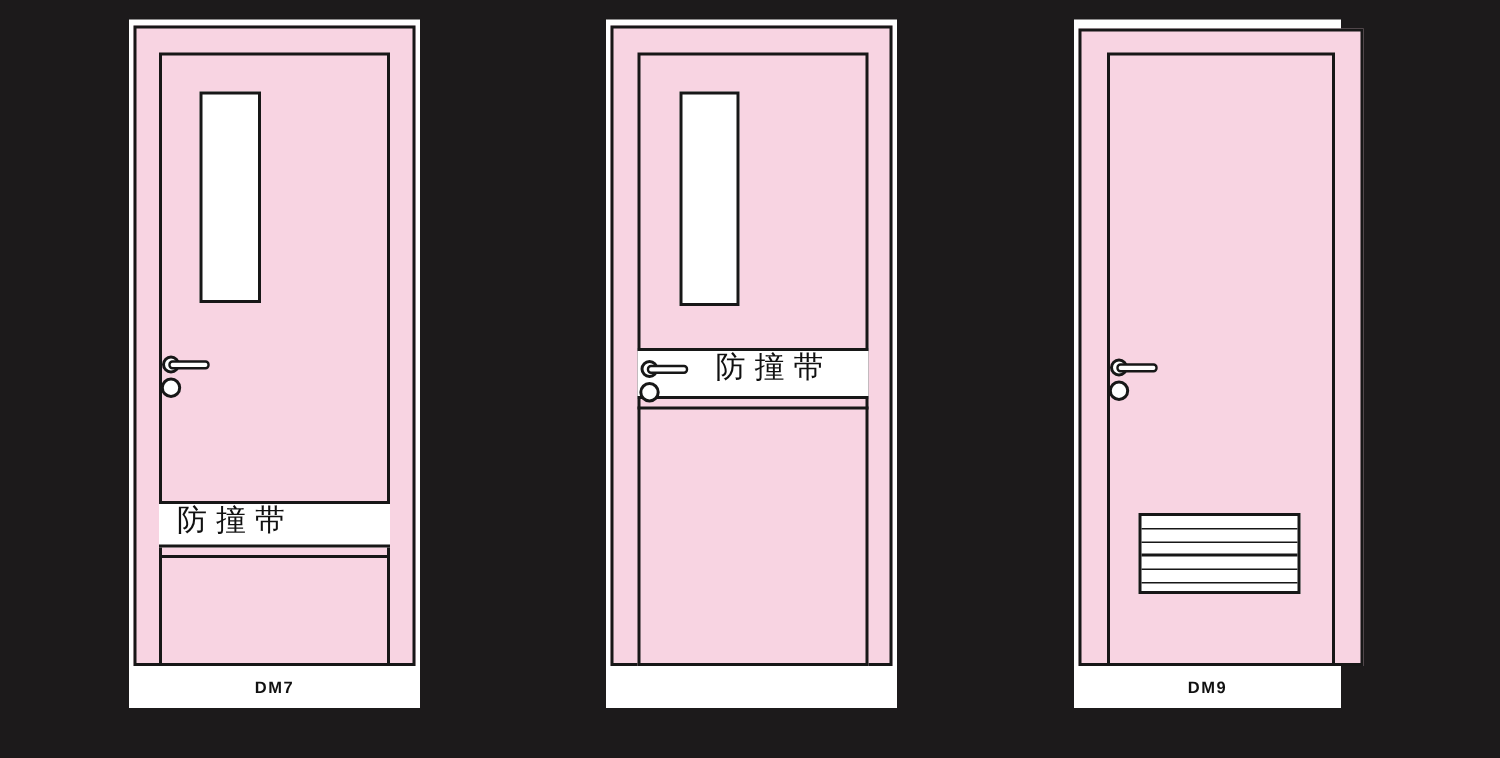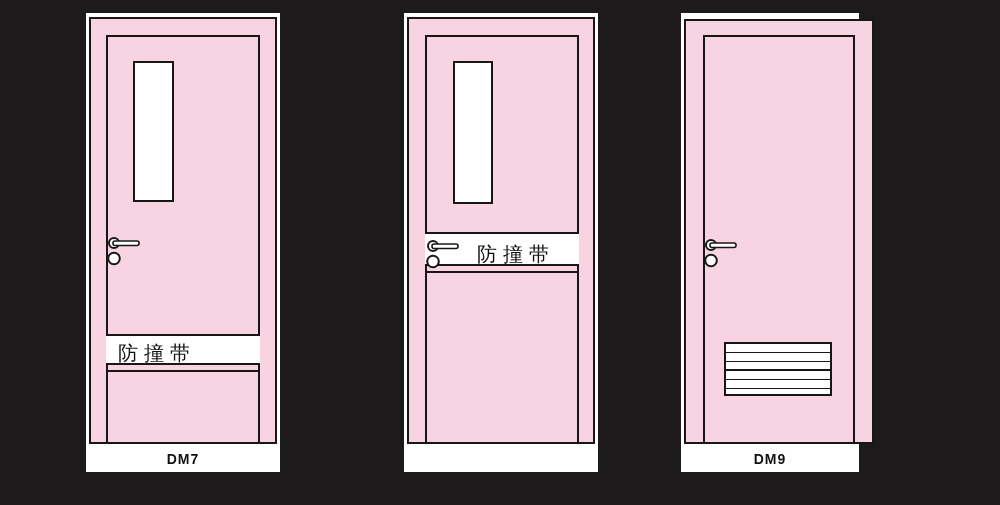--- a/index.html
+++ b/index.html
@@ -23,39 +23,39 @@
     position:absolute;background:var(--pink);
     border:2px solid var(--line);box-sizing:border-box;
   }
   .door-window{
     position:absolute;background:var(--panel);
     border:2px solid var(--line);box-sizing:border-box;
   }
   .band{
     position:absolute;background:var(--panel);
     border-top:2px solid var(--line);border-bottom:2px solid var(--line);
-    box-sizing:border-box;display:flex;align-items:flex-end;
+    box-sizing:border-box;display:flex;align-items:flex-start;
     font-family:"DejaVu Serif","Liberation Serif",serif;
     font-size:20px;color:var(--text);letter-spacing:6px;line-height:1;
   }
   .band.align-left{justify-content:flex-start;padding-left:12px;}
   .band.align-center{justify-content:center;padding-left:28px;}
   .band-underline{
     position:absolute;height:2px;background:var(--line);
   }
   .handle-svg{position:absolute;overflow:visible;}
   .louver{
     position:absolute;background:var(--panel);
     border:2px solid var(--line);box-sizing:border-box;
   }
   .louver-line{position:absolute;left:0;right:0;background:var(--line);}
   .door-label{
     position:absolute;left:0;right:0;bottom:0;height:27px;
     display:flex;align-items:center;justify-content:center;
-    font-weight:bold;font-size:14px;color:var(--text);letter-spacing:1px;
+    font-weight:bold;font-size:11px;color:var(--text);letter-spacing:1px;
   }
 </style>
 </head>
 <body>
 
 <div id="canvas">
 
   <div class="door-unit" style="left:86px;width:194px;">
     <div class="door-frame" style="left:3px;top:4px;width:188px;height:427px;"></div>
     <div class="door-leaf" style="left:20px;top:22px;width:154px;height:409px;"></div>
@@ -80,21 +80,21 @@
       <span>防撞带</span>
     </div>
     <div class="band-underline" style="left:21px;top:258px;width:154px;"></div>
     <svg class="handle-svg" style="left:21px;top:225px;" width="42" height="38" viewBox="0 0 42 38">
       <circle cx="8" cy="8" r="5" fill="#ffffff" stroke="#171717" stroke-width="2"></circle>
       <rect x="7" y="6" width="26" height="4.5" rx="2" fill="#ffffff" stroke="#171717" stroke-width="1.6"></rect>
       <circle cx="8" cy="23.5" r="5.8" fill="#ffffff" stroke="#171717" stroke-width="2"></circle>
     </svg>
   </div>
 
-  <div class="door-unit" style="left:681px;width:178px;">
+  <div class="door-unit" style="left:716px;width:178px;">
     <div class="door-frame" style="left:3px;top:6px;width:190px;height:425px;"></div>
     <div class="door-leaf" style="left:22px;top:22px;width:152px;height:409px;"></div>
     <div class="louver" style="left:43px;top:329px;width:108px;height:54px;">
       <div class="louver-line" style="top:8px;height:1px;"></div>
       <div class="louver-line" style="top:17px;height:1px;"></div>
       <div class="louver-line" style="top:25px;height:2px;"></div>
       <div class="louver-line" style="top:35px;height:1px;"></div>
       <div class="louver-line" style="top:44px;height:1px;"></div>
     </div>
     <svg class="handle-svg" style="left:22px;top:224px;" width="42" height="38" viewBox="0 0 42 38">

